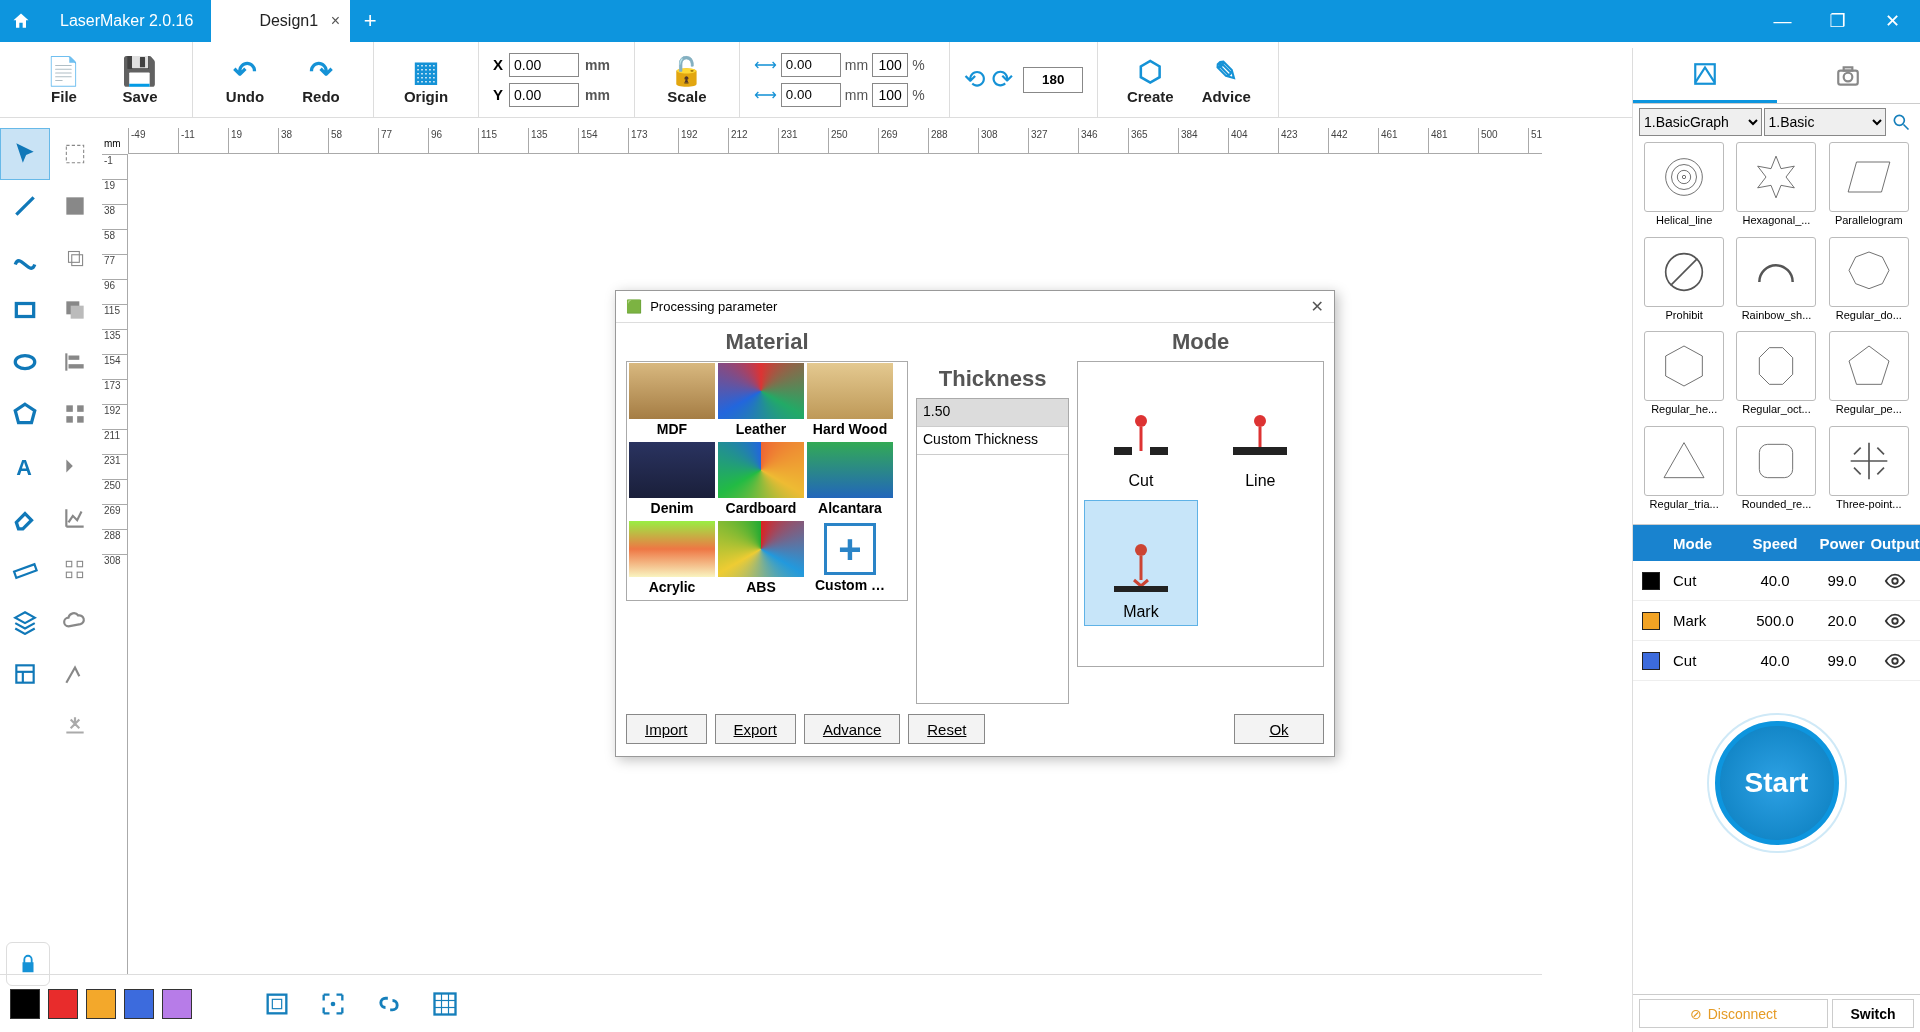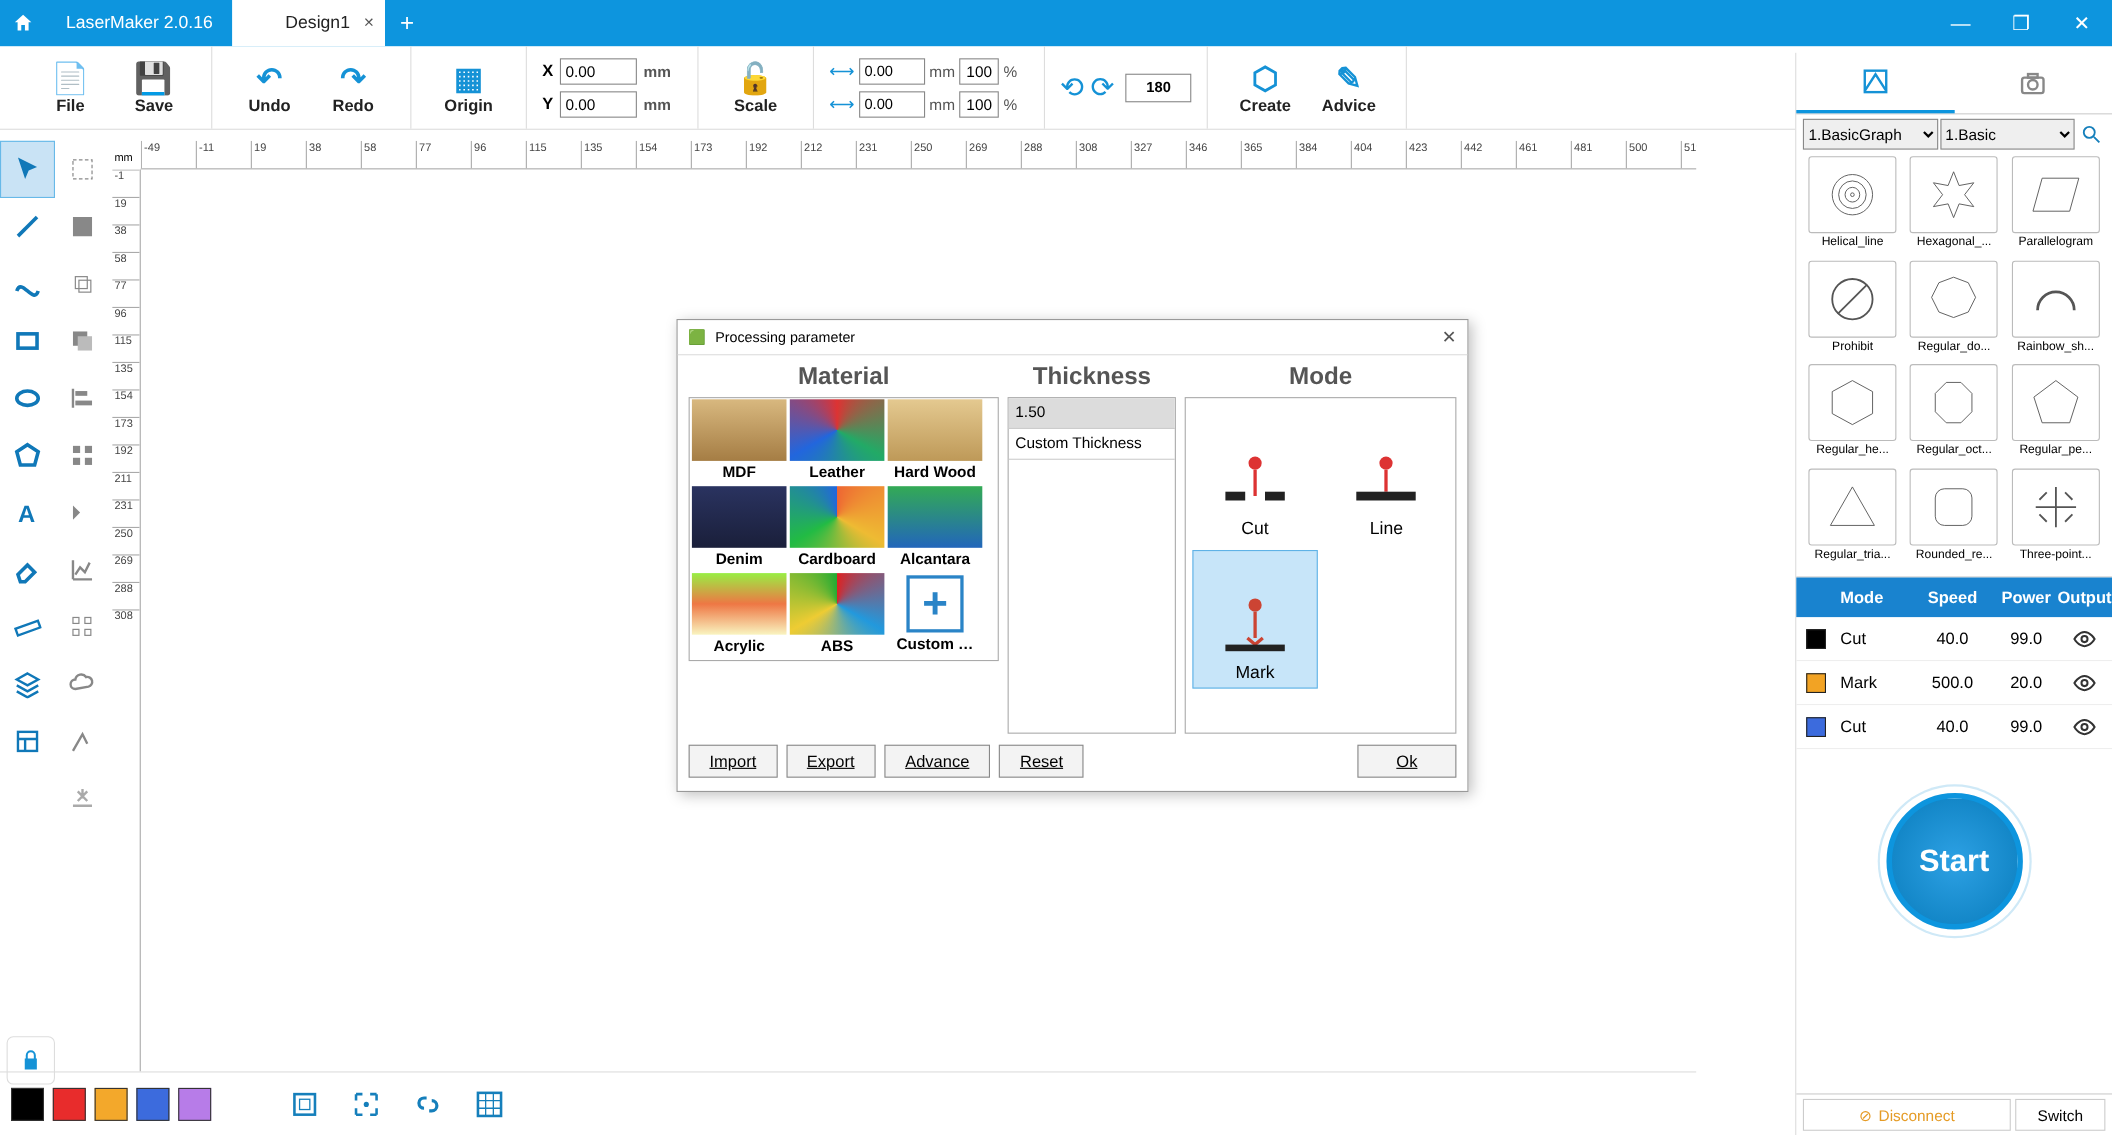--- a/index.html
+++ b/index.html
@@ -76,34 +76,34 @@
 .c-sw i { width:18px; height:18px; display:block; border:1px solid #222; }
 .c-mode { width:70px; justify-content:flex-start !important; padding-left:4px; }
 .c-speed { width:72px; }
 .c-power { width:62px; }
 .c-out { width:44px; }
 
 .start-btn { width:124px; height:124px; border-radius:62px; border:5px solid #0d95de; background:radial-gradient(#2da1e4,#097cbc); color:#fff; font-size:28px; font-weight:700; margin:40px auto 0; display:flex; align-items:center; justify-content:center; box-shadow:0 0 0 6px #fff, 0 0 0 8px #cfe9f7; }
 
 .rp-bottom { margin-top:auto; display:flex; border-top:1px solid #ccc; height:38px; }
 .disconnect { flex:1; display:flex; align-items:center; justify-content:center; color:#e59b25; font-size:14px; gap:6px; border:1px solid #ccc; margin:4px 2px 4px 6px; }
-.switch-btn { width:82px; display:flex; align-items:center; justify-content:center; font-size:14px; border:1px solid #ccc; margin:4px 6px 4px 2px; }
+.switch-btn { width:82px; display:flex; align-items:center; justify-content:center; font-size:14px; border:1px solid #ccc; margin:4px 6px 4px 2px;font-weight:bold; }
 
 
 .modal { position:absolute; left:615px; top:290px; width:720px; background:#fff; border:1px solid #999; box-shadow: 3px 3px 12px rgba(0,0,0,.25); }
 .modal-title { height:32px; display:flex; align-items:center; padding:0 10px; font-size:13px; gap:8px; border-bottom:1px solid #ddd; }
 .modal-title .x { margin-left:auto; font-size:16px; color:#555; }
 .modal-body { display:flex; padding: 6px 10px 10px; gap:8px; }
 .col-head { text-align:center; font-size:22px; color:#555; font-weight:700; margin-bottom:6px; }
 .col { }
 .mat-grid { display:grid; grid-template-columns: repeat(3, 88px); gap:1px; border:1px solid #aaa; padding:1px; width:282px; }
 .mat-cell { display:flex; flex-direction:column; align-items:center; }
 .mat-img { width:86px; height:56px; background:linear-gradient(135deg,#caa,#987); }
 .mat-lbl { font-size:14px; font-weight:600; padding:2px 0 4px; }
-.thick-col { width:154px; }
+.thick-col { width:154px;margin-top:37px; }
 .thick-box { border:1px solid #aaa; height:306px; }
 .thick-row { height:28px; border-bottom:1px solid #ccc; padding:4px 6px; font-size:14px; }
 .thick-row.sel { background:#dcdcdc; }
 .mode-col { width:248px; }
 .mode-box { border:1px solid #aaa; height:306px; padding:6px; display:grid; grid-template-columns:1fr 1fr; grid-auto-rows:126px; gap:6px; }
 .mode-cell { display:flex; flex-direction:column; align-items:center; justify-content:flex-end; font-size:16px; padding-bottom:4px; }
 .mode-cell.sel { background:#c7e5f9; border:1px solid #5fb2e6; }
 .mode-ic { width:80px; height:70px; display:flex; align-items:center; justify-content:center; }
 .modal-foot { display:flex; gap:8px; padding:0 10px 12px;text-decoration:underline; }
 .modal-foot button { height:30px; padding:0 18px; border:1px solid #888; background:#f3f3f3; font-size:15px; }
@@ -501,32 +501,32 @@
           <svg viewBox="0 0 60 60">
             <circle cx="30" cy="30" r="22" fill="none" stroke="#555" stroke-width="2"></circle>
             <line x1="14" y1="46" x2="46" y2="14" stroke="#555" stroke-width="2"></line>
           </svg>
         </div>
         <span>Prohibit</span>
       </div>
       <div class="shape-cell">
         <div class="shape-thumb">
           <svg viewBox="0 0 60 60">
+            <path d="M10 42a20 20 0 0140 0" fill="none" stroke="#555" stroke-width="3"></path>
+          </svg>
+        </div>
+        <span>Rainbow_sh...</span>
+      </div>
+      <div class="shape-cell">
+        <div class="shape-thumb">
+          <svg viewBox="0 0 60 60">
             <polygon points="30,6 46,12 54,28 46,44 30,50 14,44 6,28 14,12" fill="none" stroke="#555"></polygon>
           </svg>
         </div>
         <span>Regular_do...</span>
-      </div>
-      <div class="shape-cell">
-        <div class="shape-thumb">
-          <svg viewBox="0 0 60 60">
-            <path d="M10 42a20 20 0 0140 0" fill="none" stroke="#555" stroke-width="3"></path>
-          </svg>
-        </div>
-        <span>Rainbow_sh...</span>
       </div>
       <div class="shape-cell">
         <div class="shape-thumb">
           <svg viewBox="0 0 60 60">
             <polygon points="30,6 52,18 52,42 30,54 8,42 8,18" fill="none" stroke="#555"></polygon>
           </svg>
         </div>
         <span>Regular_he...</span>
       </div>
       <div class="shape-cell">

